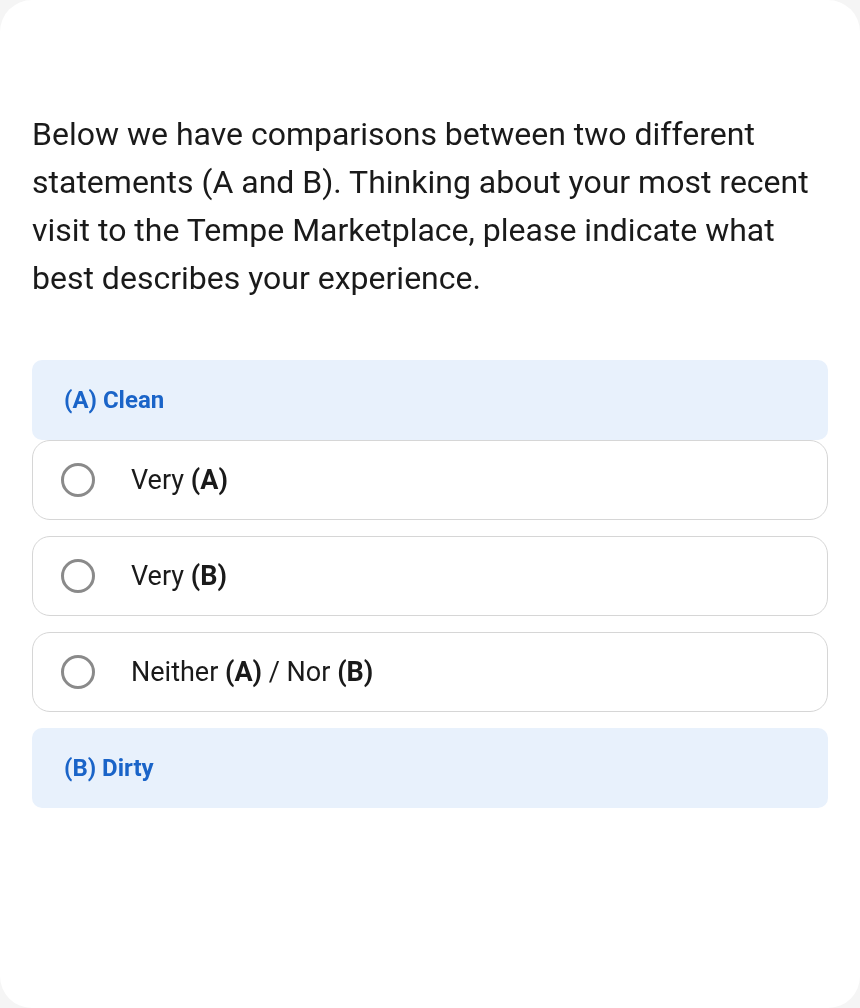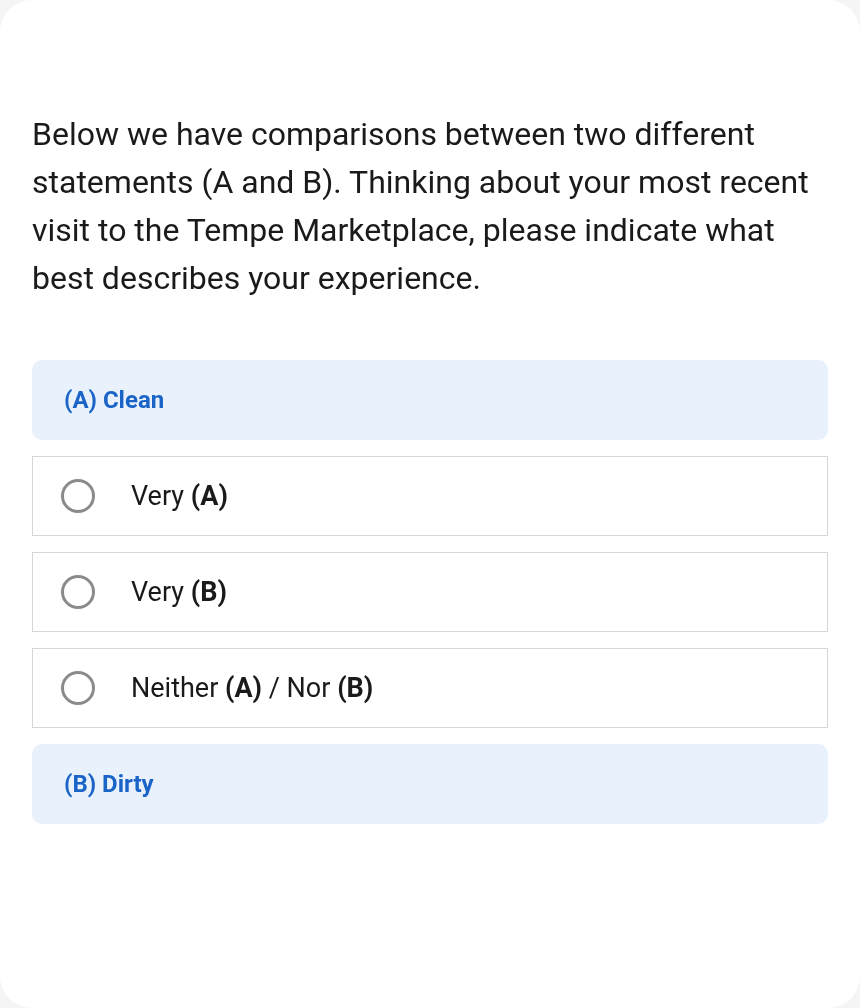--- a/index.html
+++ b/index.html
@@ -27,31 +27,30 @@
       font-weight: 400;
       margin-bottom: 58px;
     }
     .label-bar {
       background: #e8f1fc;
       border-radius: 10px;
       padding: 26px 32px;
       font-size: 24px;
       font-weight: 700;
       color: #1a64c8;
-      margin-bottom: 16px;
     }
     .label-bar.bottom {
       margin-top: 0;
       margin-bottom: 8px;
     }
     .option {
       display: flex;
       align-items: center;
       border: 1px solid #d6d6d6;
-      border-radius: 0;
+      border-radius: 18px;
       padding: 22px 28px;
       margin-bottom: 16px;
       cursor: pointer;
       background: #ffffff;
     }
     .radio-circle {
       width: 34px;
       height: 34px;
       border: 3px solid #8a8a8a;
       border-radius: 50%;

